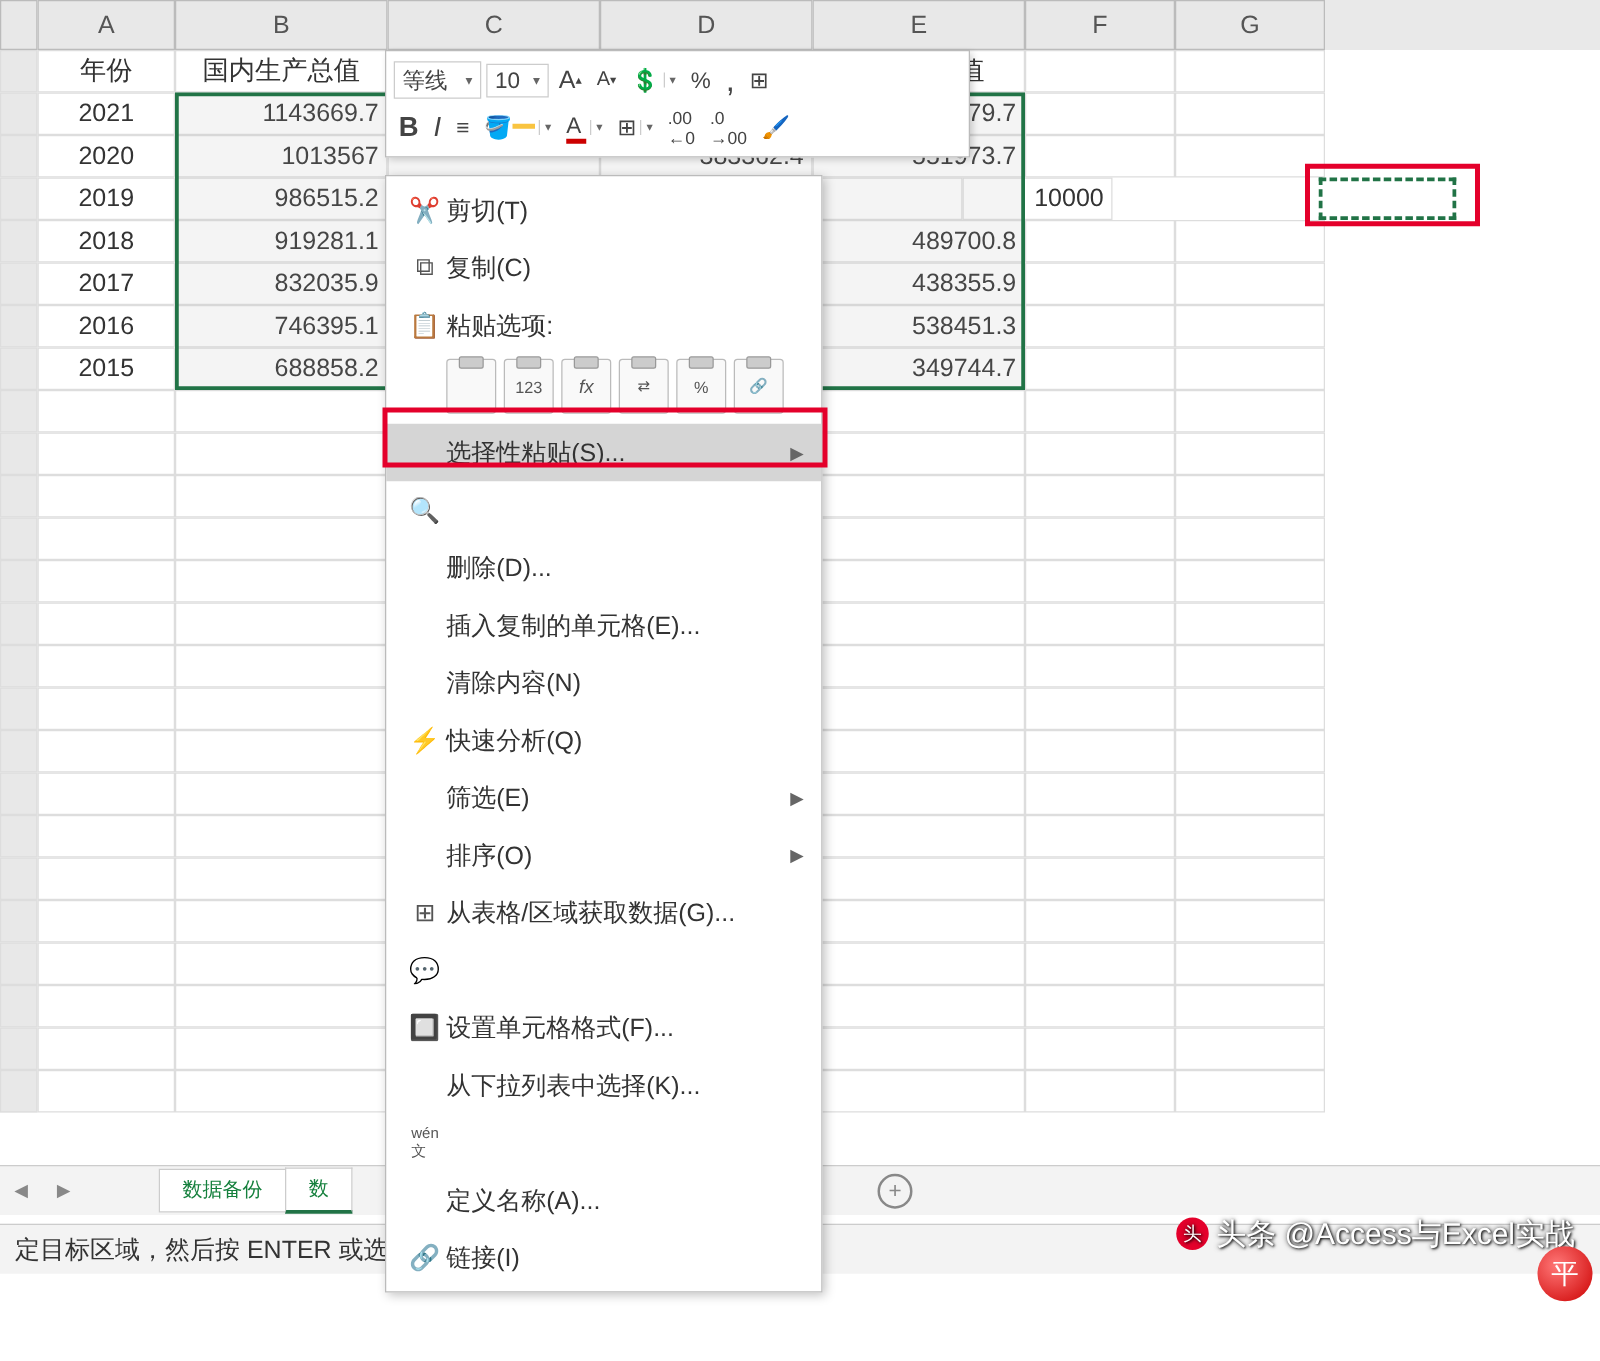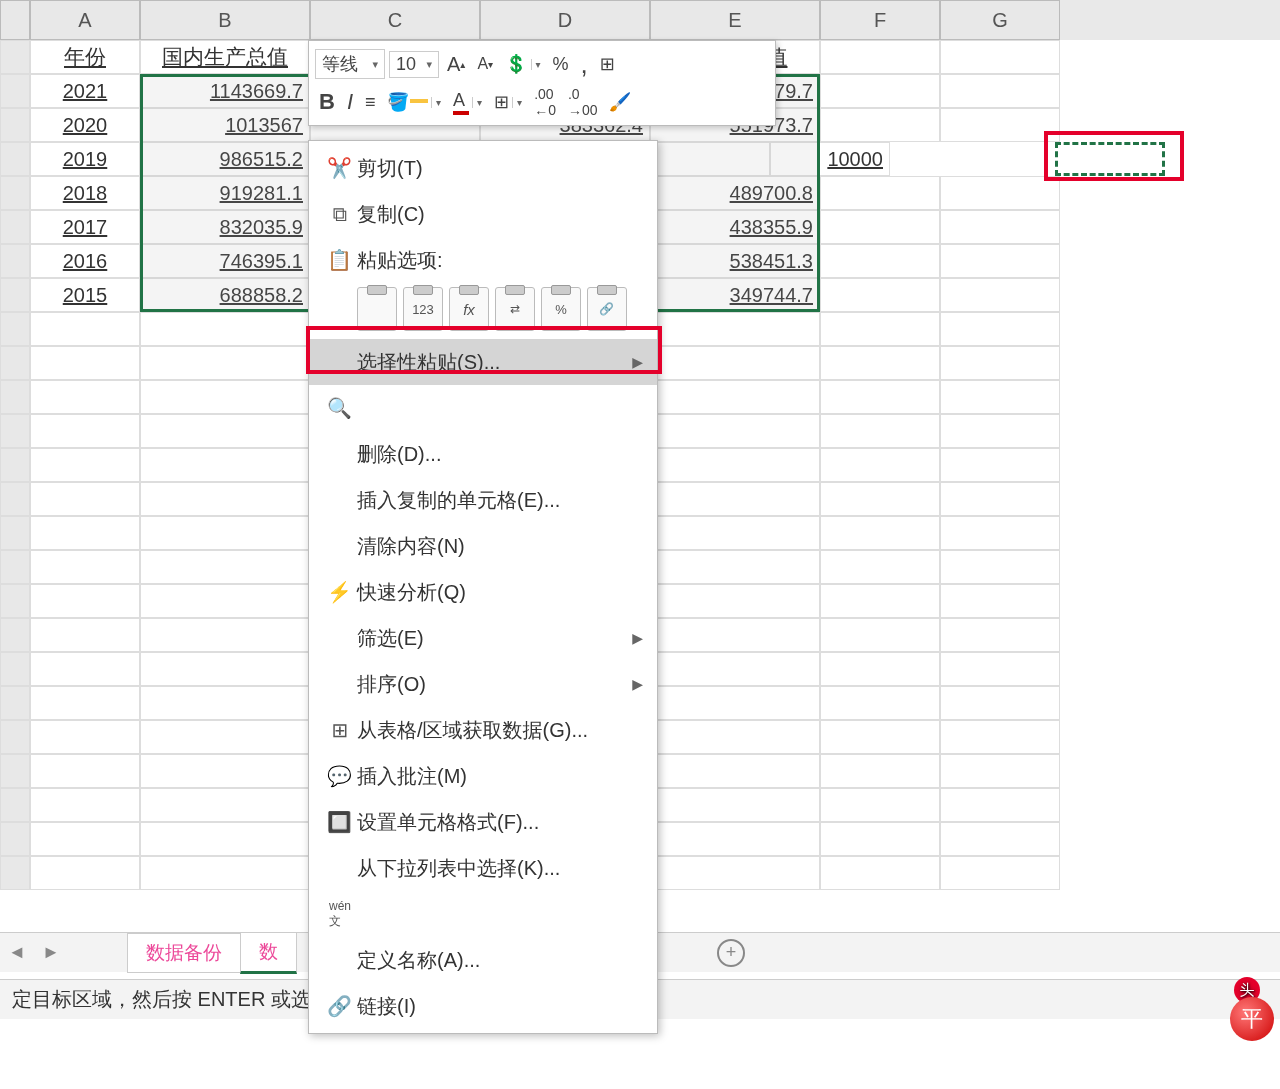--- a/index.html
+++ b/index.html
@@ -35,21 +35,20 @@
   width: 30px;
   background: #e8e8e8;
   border: 1px solid #bbb;
 }
 
 .grid {
   position: absolute;
   top: 40px;
   left: 0;
   right: 0;
-  text-decoration: underline;
 }
 .row {
   display: flex;
   height: 34px;
 }
 .cell {
   border: 1px solid #ddd;
   padding: 3px 6px;
   font-size: 20px;
   text-align: right;
@@ -198,22 +197,22 @@
   width: 34px;
   text-align: center;
   color: #888;
   font-size: 18px;
   cursor: pointer;
 }
 .tab {
   padding: 6px 18px;
   border: 1px solid #ccc;
   background: #fff;
-  font-size: 19px;
-  color: #ec4899;
+  font-size: 16px;
+  color: #15803d;
   cursor: pointer;
   margin-left: -1px;
 }
 .tab.active {
   background: #fff;
   border-bottom: 3px solid #217346;
   font-weight: 500;
 }
 .add-sheet {
   margin-left: 420px;
@@ -680,21 +679,20 @@
     <span class="cm-icon"></span>
     <span class="cm-label">排序(O)</span>
     <span class="cm-arrow">▶</span>
   </div>
   <div class="cm-item">
     <span class="cm-icon">⊞</span>
     <span class="cm-label">从表格/区域获取数据(G)...</span>
   </div>
   <div class="cm-item">
     <span class="cm-icon">💬</span>
-    <span class="cm-label">插入批注(M)</span>
   </div>
   <div class="cm-item">
     <span class="cm-icon">🔲</span>
     <span class="cm-label">设置单元格格式(F)...</span>
   </div>
   <div class="cm-item">
     <span class="cm-icon"></span>
     <span class="cm-label">从下拉列表中选择(K)...</span>
   </div>
   <div class="cm-item">
@@ -718,14 +716,15 @@
   <div class="tab active">数</div>
   <div class="add-sheet">+</div>
 </div>
 
 <div class="status-bar">
   <span>定目标区域，然后按 ENTER 或选</span>
 </div>
 
 <div class="watermark">
   <span class="wm-ball">头</span>
+  <span>头条 @Access与Excel实战</span>
 </div>
 <div class="ping">平</div>
 
 </body></html>

